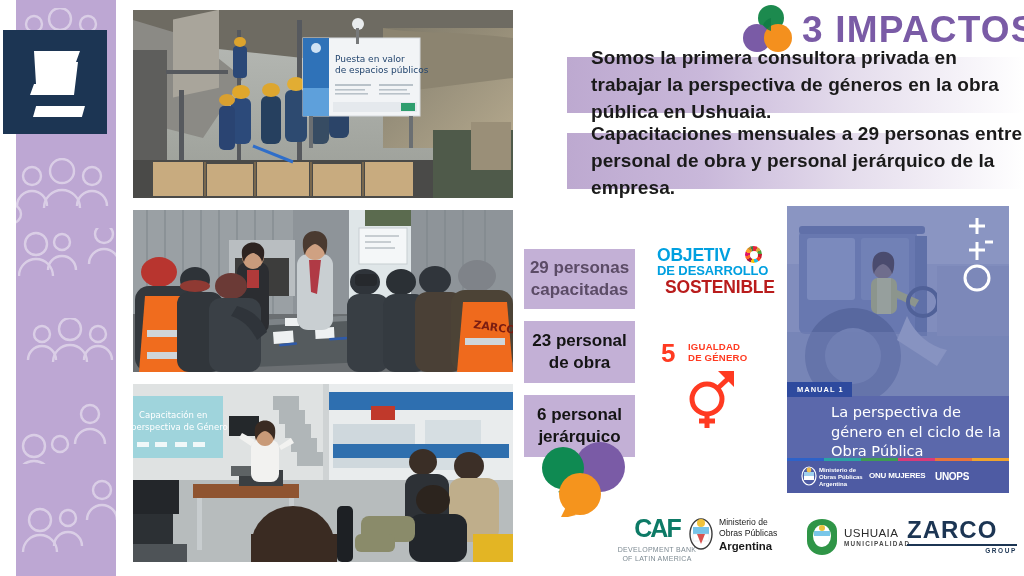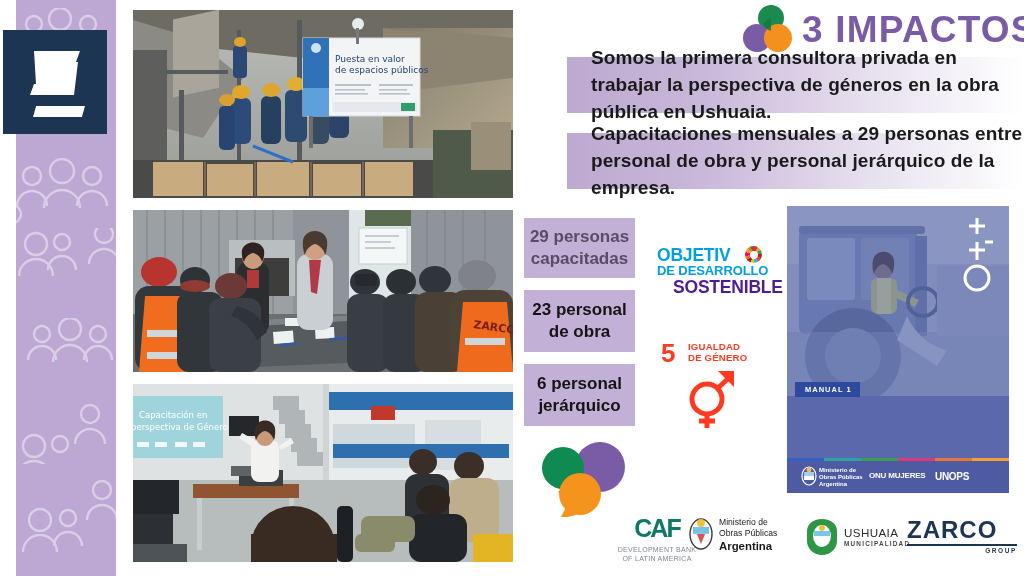--- a/index.html
+++ b/index.html
@@ -33,30 +33,30 @@
 
   
   .grad-box{position:absolute;background:linear-gradient(to right,#bda9d0 0%,#c9b8da 30%,#e4dcec 62%,#ffffff 100%);}
   #stmt-1{left:567px;top:57px;width:457px;height:56px;}
   #stmt-2{left:567px;top:133px;width:457px;height:56px;}
   .grad-box .txt{position:absolute;left:24px;top:50%;transform:translateY(-50%);
      font-size:19px;font-weight:bold;color:#1a1a1a;line-height:1.42;letter-spacing:.1px;}
 
   
   .stat{position:absolute;background:#c3b0d6;display:flex;align-items:center;justify-content:center;
-     text-align:center;font-weight:bold;font-size:17px;line-height:1.28;}
+     text-align:center;font-weight:bold;font-size:17px;line-height:1.28;margin-top:31px;}
   #stat-1{left:524px;top:218px;width:111px;height:60px;color:#5b4b66;}
   #stat-2{left:524px;top:290px;width:111px;height:62px;color:#141414;}
   #stat-3{left:524px;top:364px;width:111px;height:62px;color:#141414;}
 
   
   #ods{position:absolute;left:657px;top:245px;width:112px;height:52px;}
   #ods .l1{position:absolute;left:0;top:0;font-size:17.5px;font-weight:bold;color:#00a0e0;letter-spacing:-.2px;white-space:nowrap;}
   #ods .l2{position:absolute;left:0;top:18px;font-size:13px;font-weight:bold;color:#00a0e0;letter-spacing:-.1px;white-space:nowrap;}
-  #ods .l3{position:absolute;left:16px;top:32px;font-size:17.5px;font-weight:bold;color:#4c1d95;letter-spacing:-.2px;white-space:nowrap;}
+  #ods .l3{position:absolute;left:8px;top:32px;font-size:17.5px;font-weight:bold;color:#b91c1c;letter-spacing:-.2px;white-space:nowrap;}
   #ods .wheel{position:absolute;left:88px;top:1px;width:17px;height:17px;border-radius:50%;
      background:conic-gradient(#e5243b 0 8%,#dda63a 8% 16%,#4c9f38 16% 24%,#c5192d 24% 32%,#ff3a21 32% 40%,
      #26bde2 40% 48%,#fcc30b 48% 56%,#a21942 56% 64%,#fd6925 64% 72%,#dd1367 72% 80%,#fd9d24 80% 88%,
      #bf8b2e 88% 94%,#3f7e44 94% 100%);}
   #ods .wheel::after{content:"";position:absolute;left:4.5px;top:4.5px;width:8px;height:8px;border-radius:50%;background:#fff;}
 
   
   #sdg5{position:absolute;left:661px;top:340px;width:96px;height:92px;}
   #sdg5 .num{position:absolute;left:0;top:0;font-size:26px;font-weight:bold;color:#ff3a21;line-height:1;}
   #sdg5 .lab{position:absolute;left:27px;top:1px;font-size:9.6px;font-weight:bold;color:#ff3a21;
@@ -64,21 +64,21 @@
   #sdg5 .sym{position:absolute;left:17px;top:28px;}
 
   
   #bubbles{position:absolute;left:534px;top:437px;width:104px;height:80px;}
 
   
   #manual{position:absolute;left:787px;top:206px;width:222px;height:287px;overflow:hidden;background:#5b68ab;}
   #manual .cov-photo{position:absolute;left:0;top:0;width:222px;height:190px;overflow:hidden;}
   #manual .tint{position:absolute;inset:0;background:rgba(86,99,170,.55);}
   #manual .plusmark{position:absolute;right:14px;top:10px;width:36px;height:80px;}
-  #manual .badge{position:absolute;left:8px;top:176px;background:#2e4a9e;color:#fff;font-size:7.5px;
+  #manual .badge{position:absolute;left:0;top:176px;background:#2e4a9e;color:#fff;font-size:7.5px;
      font-weight:bold;letter-spacing:1px;padding:3px 8px 3px 10px;}
   #manual .cov-title{position:absolute;left:44px;top:196px;width:170px;color:#fff;font-size:14.6px;
      line-height:1.34;font-family:"DejaVu Sans",sans-serif;}
   #manual .stripe{position:absolute;left:0;top:252px;width:222px;height:3px;display:flex;}
   #manual .stripe i{flex:1;display:block;}
   #manual .foot{position:absolute;left:0;top:255px;width:222px;height:32px;background:#4e5ba3;}
   #manual .lg{position:absolute;color:#fff;font-size:6px;font-weight:bold;line-height:1.25;}
   #manual .lg1{left:14px;top:260px;}
   #manual .lg2{left:82px;top:265px;font-size:8px;letter-spacing:-.2px;}
   #manual .lg3{left:148px;top:265px;font-size:10px;letter-spacing:-.3px;}
@@ -554,20 +554,21 @@
       <g fill="none" stroke="#ffffff" stroke-width="3">
         <line x1="18" y1="2" x2="18" y2="18"></line>
           <line x1="10" y1="10" x2="26" y2="10"></line>
         <line x1="18" y1="26" x2="18" y2="44"></line>
           <line x1="10" y1="34" x2="26" y2="34"></line>
         <line x1="26" y1="26" x2="34" y2="26"></line>
         <circle cx="18" cy="62" r="12"></circle>
       </g>
     </svg>
     <div class="badge">MANUAL 1</div>
+    <div class="cov-title">La perspectiva de género en el ciclo de la Obra Pública</div>
     <div class="stripe">
       <i style="background:#2e62c8"></i>
         <i style="background:#2aa3a3"></i>
         <i style="background:#3f9b52"></i>
       <i style="background:#d93b79"></i>
         <i style="background:#e8743b"></i>
         <i style="background:#f0a32e"></i>
     </div>
     <div class="foot"></div>
     <svg class="shield" width="16" height="22" viewBox="0 0 16 22">

